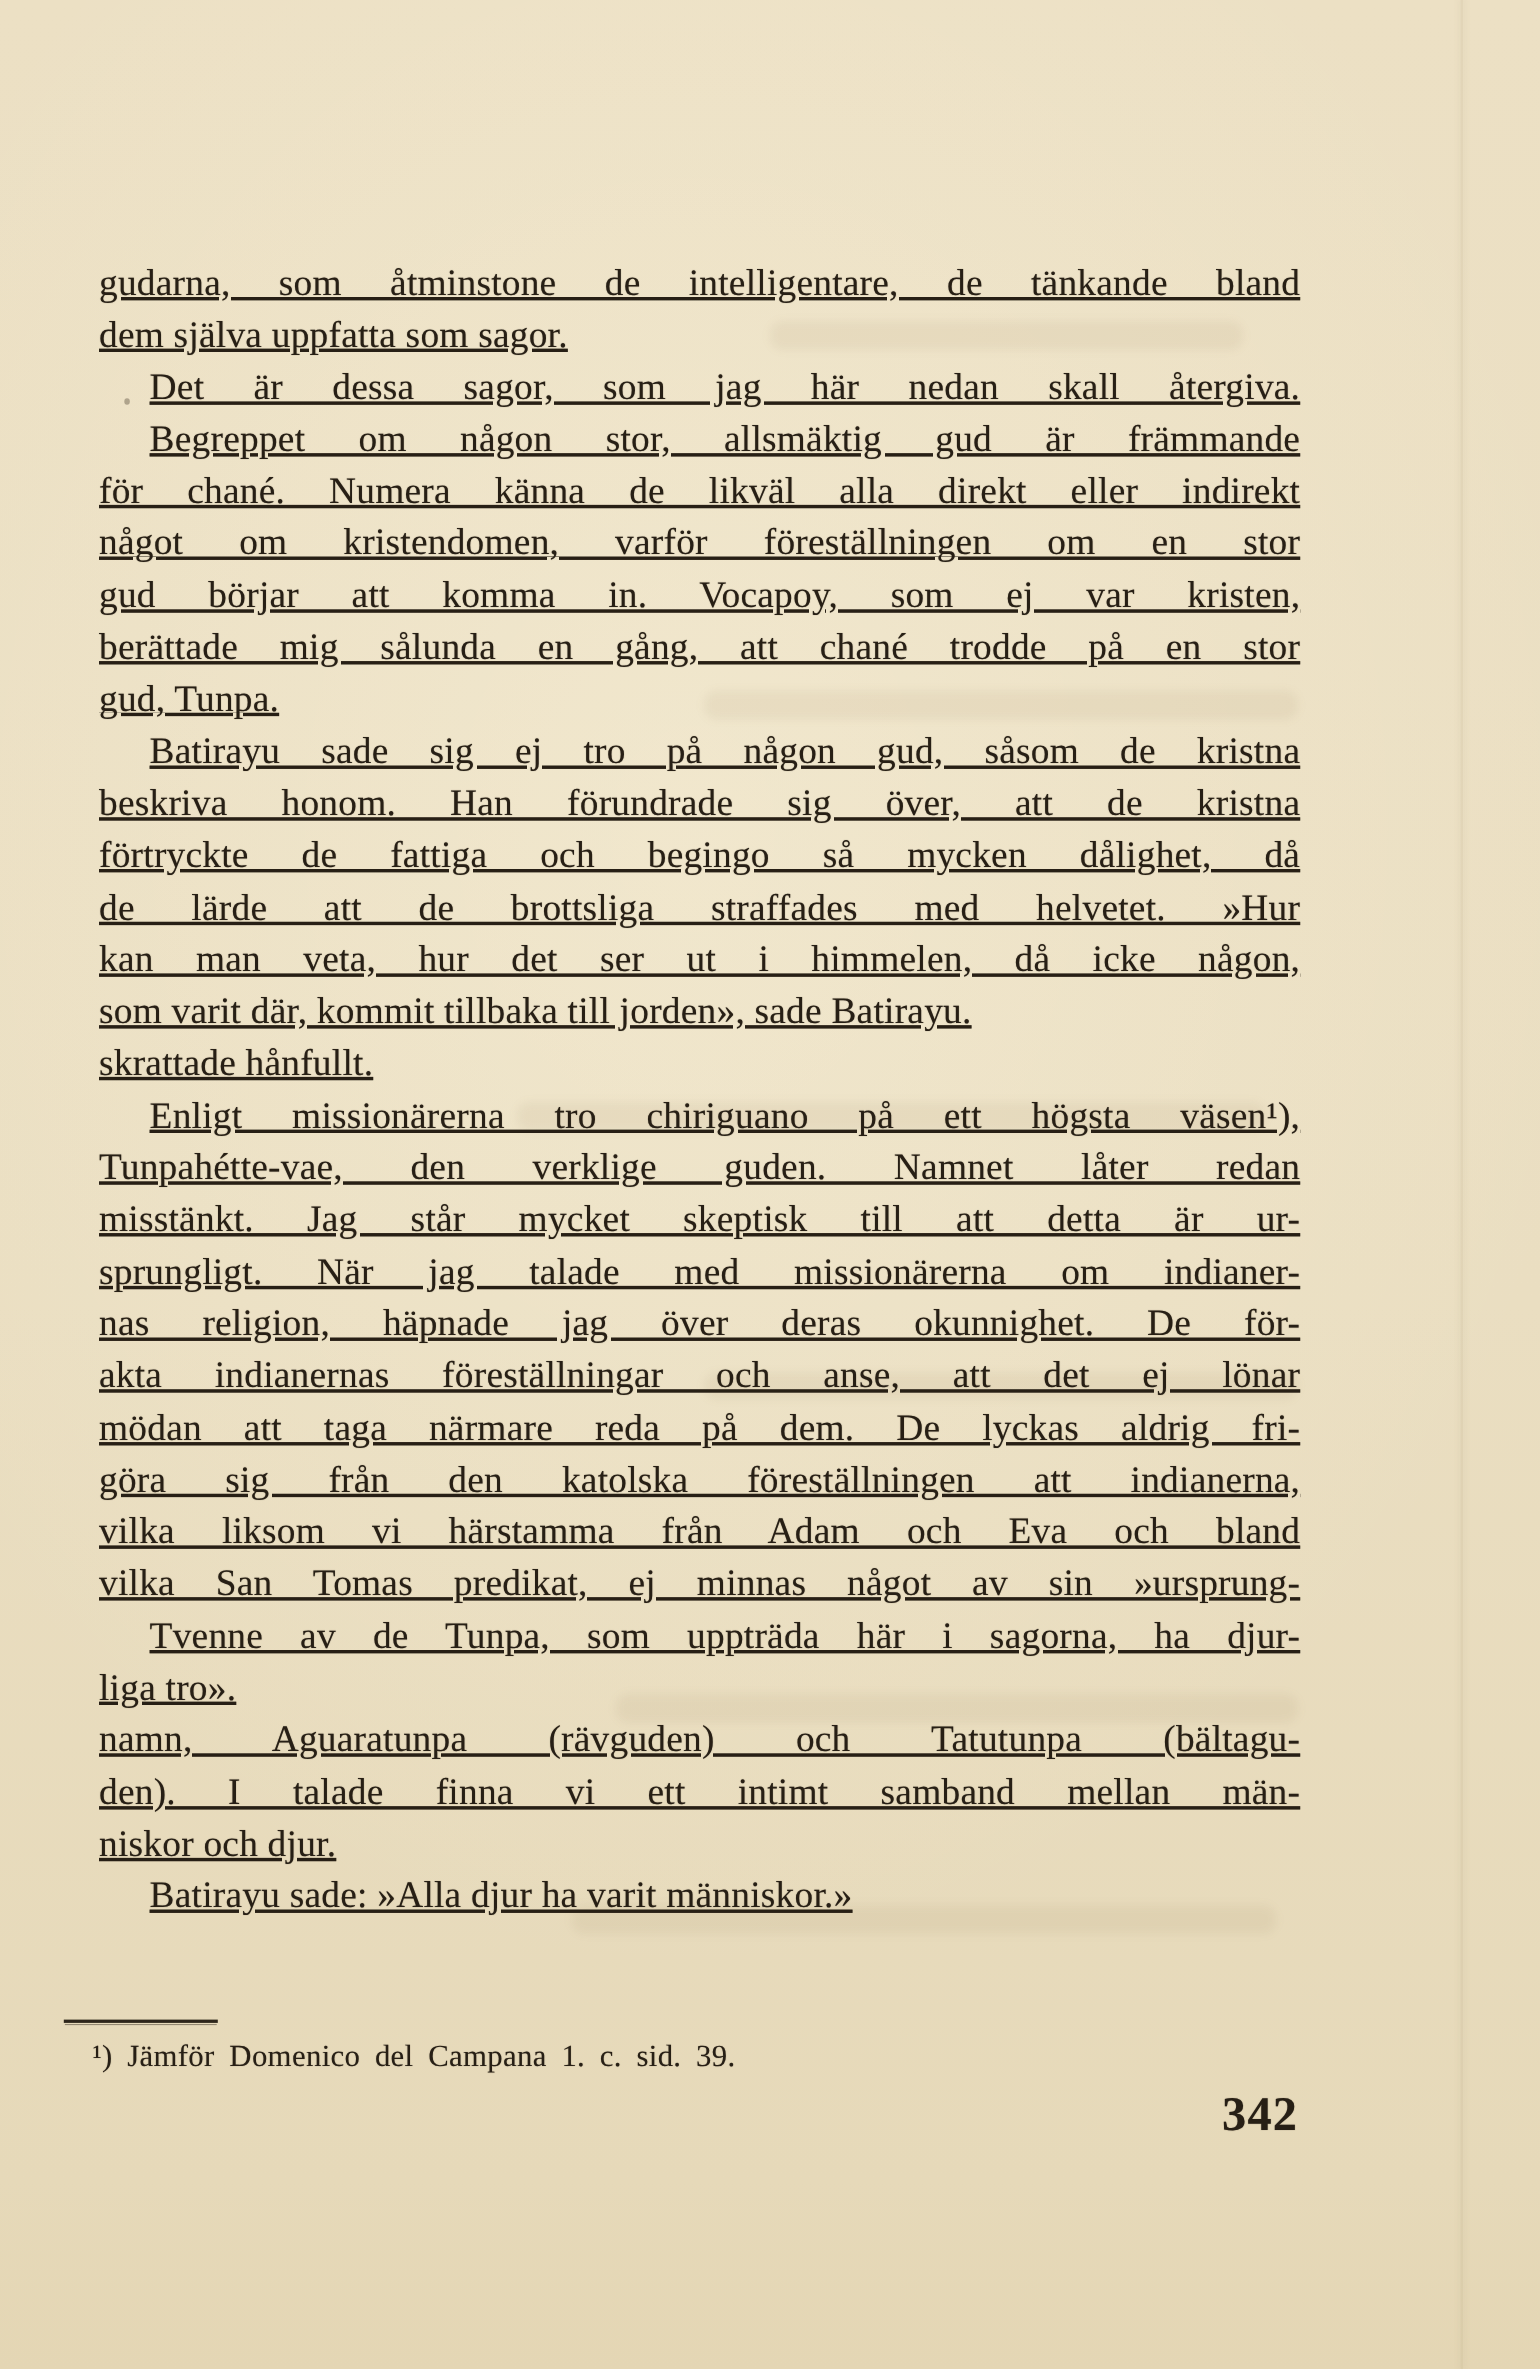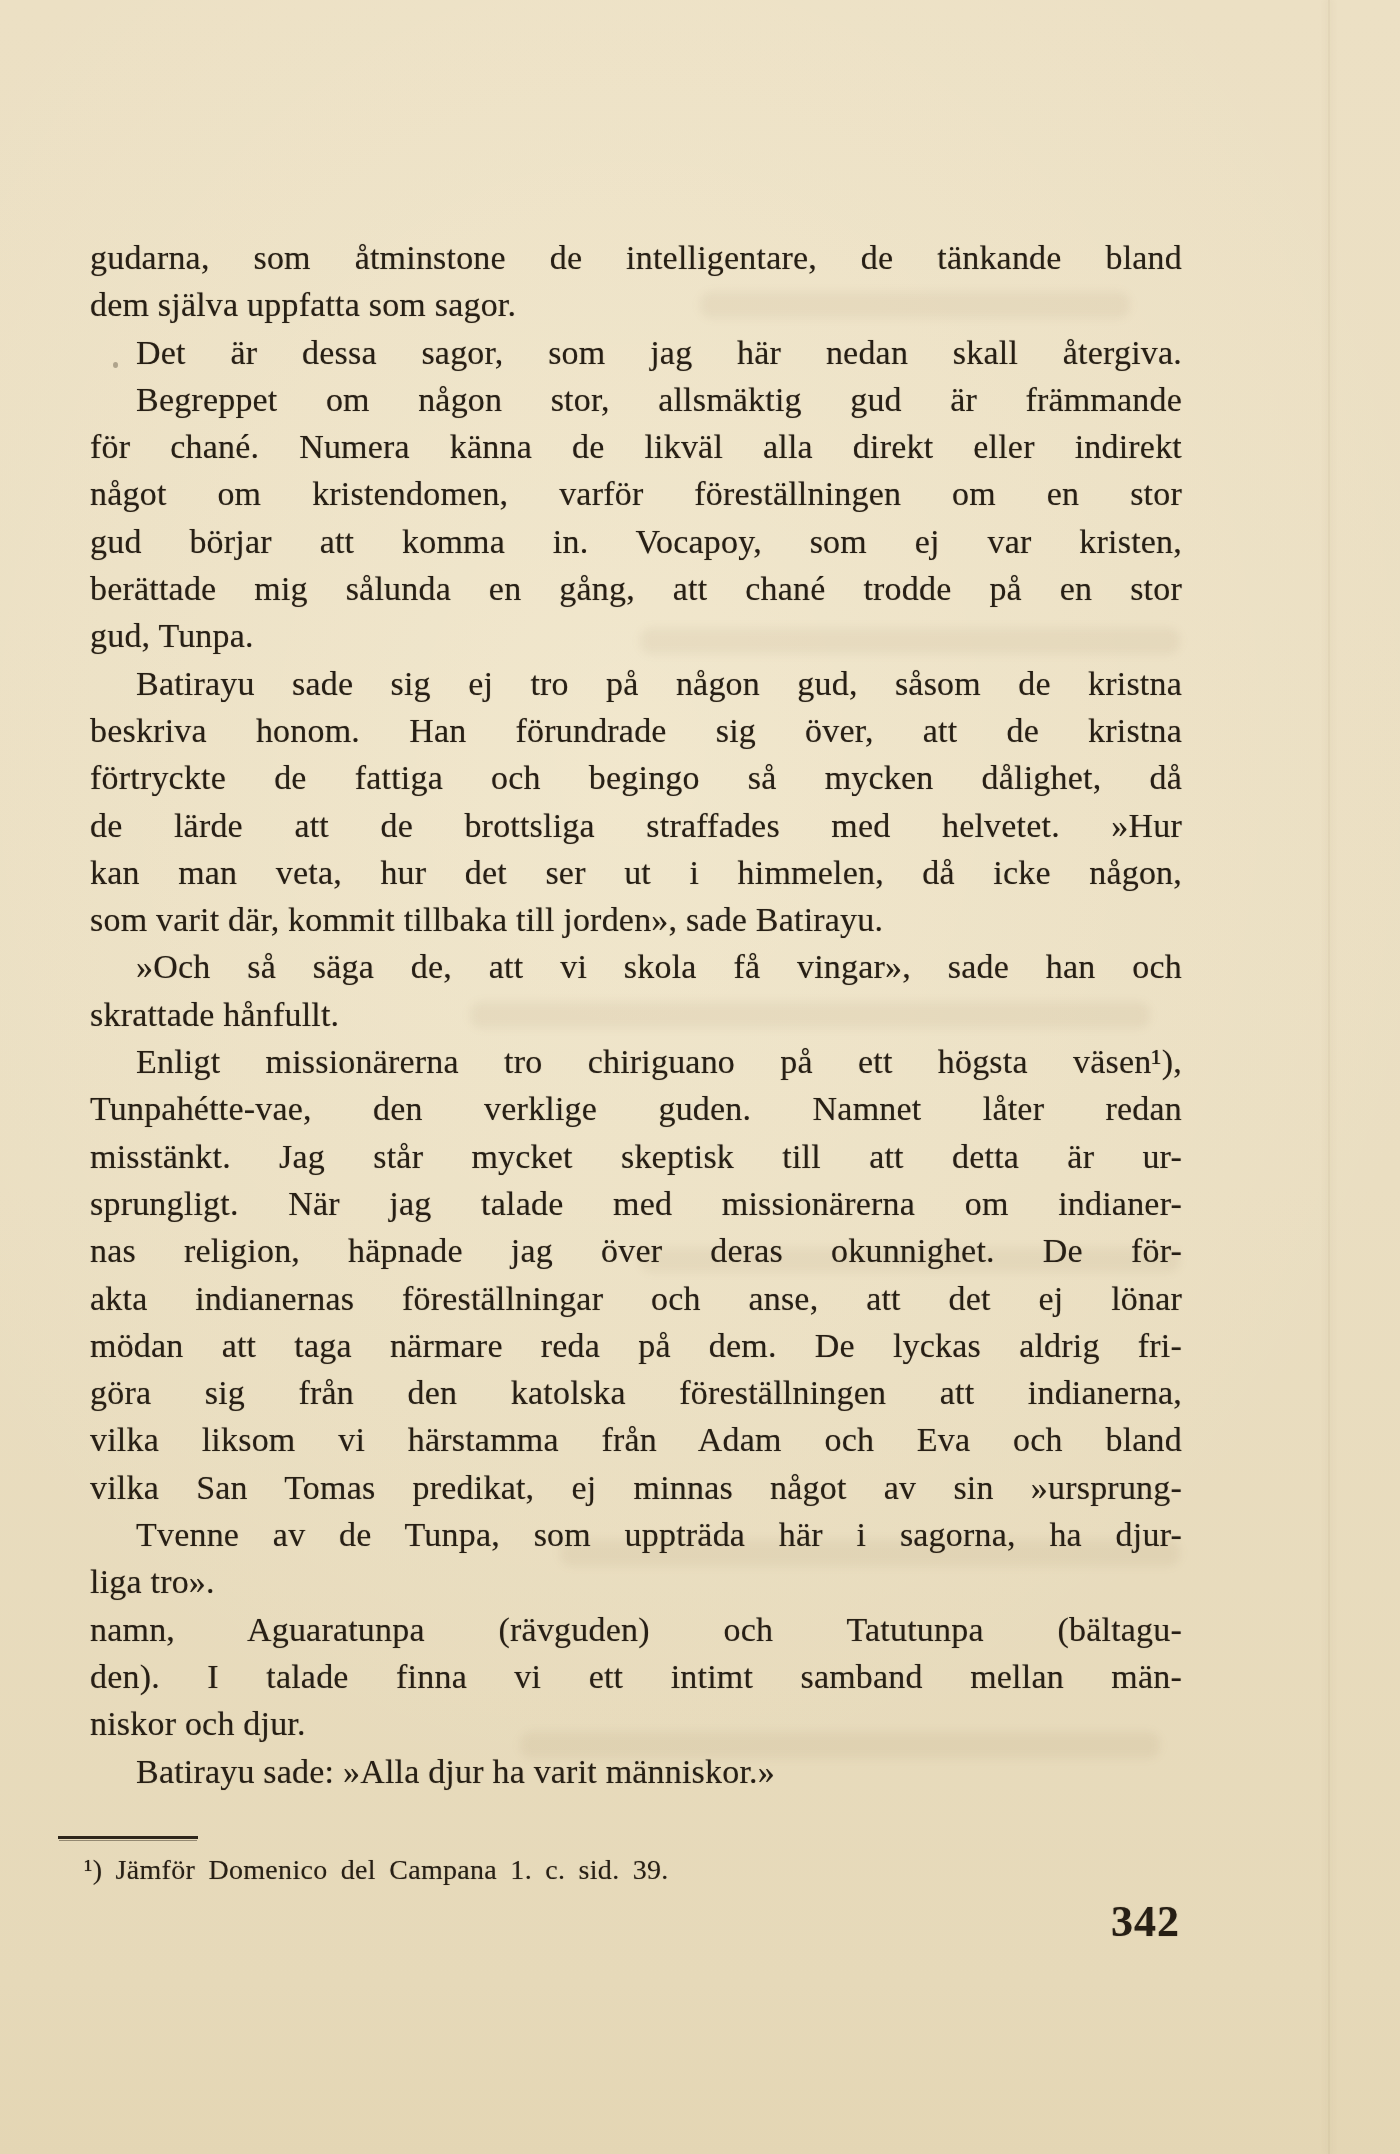--- a/index.html
+++ b/index.html
@@ -47,20 +47,21 @@
   }
   .body-text {
     position: absolute;
     left: 90px;
     top: 234px;
     width: 1092px;
     font-size: 34px;
     line-height: 47.3px;
     letter-spacing: 0.2px;
     text-shadow: 0 0 1px rgba(40,30,18,0.45);
+    text-decoration: underline;
   }
   .ln { min-height: 47.3px; }
   .jst { text-align: justify; text-align-last: justify; }
   .end { text-align: left; text-align-last: left; }
   .ind { padding-left: 46px; }
   .footnote-rule {
     position: absolute;
     left: 58px;
     top: 1836px;
     width: 140px;
@@ -114,21 +115,20 @@
     <div class="ln jst">något om kristendomen, varför föreställningen om en stor</div>
     <div class="ln jst">gud börjar att komma in. Vocapoy, som ej var kristen,</div>
     <div class="ln jst">berättade mig sålunda en gång, att chané trodde på en stor</div>
     <div class="ln end">gud, Tunpa.</div>
     <div class="ln jst ind">Batirayu sade sig ej tro på någon gud, såsom de kristna</div>
     <div class="ln jst">beskriva honom. Han förundrade sig över, att de kristna</div>
     <div class="ln jst">förtryckte de fattiga och begingo så mycken dålighet, då</div>
     <div class="ln jst">de lärde att de brottsliga straffades med helvetet. »Hur</div>
     <div class="ln jst">kan man veta, hur det ser ut i himmelen, då icke någon,</div>
     <div class="ln end">som varit där, kommit tillbaka till jorden», sade Batirayu.</div>
-    <div class="ln jst ind">»Och så säga de, att vi skola få vingar», sade han och</div>
     <div class="ln end">skrattade hånfullt.</div>
     <div class="ln jst ind">Enligt missionärerna tro chiriguano på ett högsta väsen¹),</div>
     <div class="ln jst">Tunpahétte-vae, den verklige guden. Namnet låter redan</div>
     <div class="ln jst">misstänkt. Jag står mycket skeptisk till att detta är ur-</div>
     <div class="ln jst">sprungligt. När jag talade med missionärerna om indianer-</div>
     <div class="ln jst">nas religion, häpnade jag över deras okunnighet. De för-</div>
     <div class="ln jst">akta indianernas föreställningar och anse, att det ej lönar</div>
     <div class="ln jst">mödan att taga närmare reda på dem. De lyckas aldrig fri-</div>
     <div class="ln jst">göra sig från den katolska föreställningen att indianerna,</div>
     <div class="ln jst">vilka liksom vi härstamma från Adam och Eva och bland</div>

